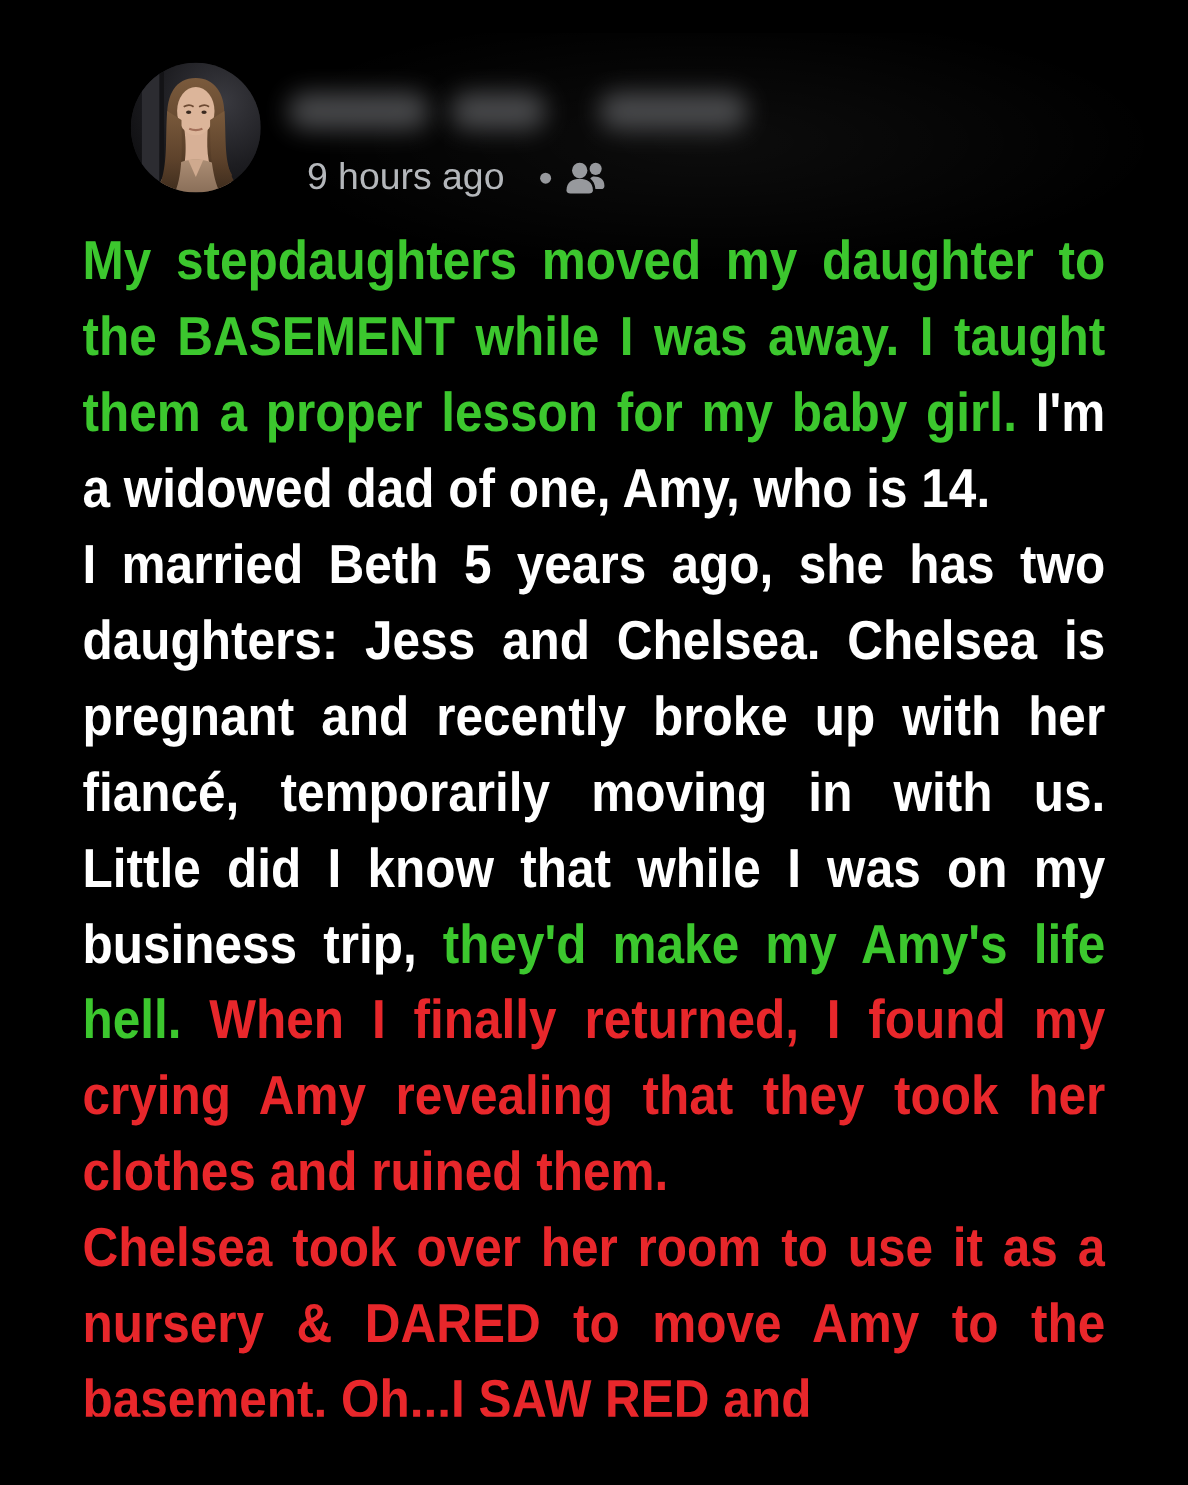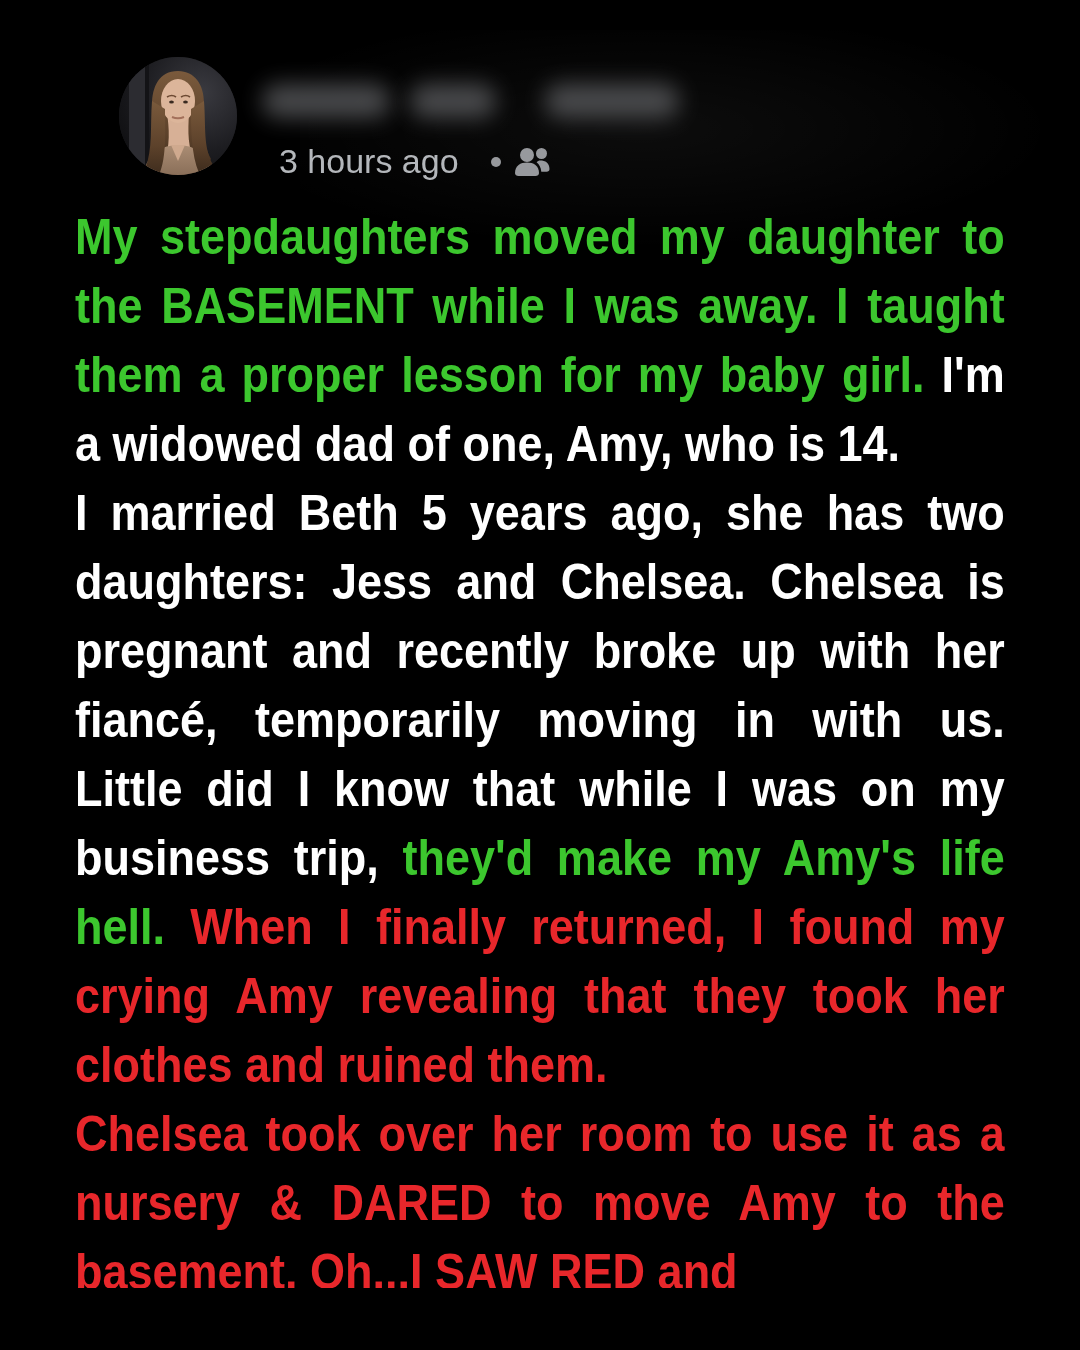--- a/index.html
+++ b/index.html
@@ -96,21 +96,21 @@
       <path d="M85 44 C87 70 84 90 94 108 L80 116 C72 98 72 70 72 52 Z" fill="url(#hair)"></path>
     </svg>
   </div>
 
   <div class="name-blur">
     <div class="name-blob blob1"></div>
     <div class="name-blob blob2"></div>
     <div class="name-blob blob3"></div>
   </div>
 
-  <div class="timestamp" style="color: rgb(180, 183, 187);">3 hours ago</div>
+  <div class="timestamp" style="color: rgb(180, 183, 187);">9 hours ago</div>
 
   <div class="dot-sep" style="background: rgb(151, 153, 157);"></div>
 
   <div class="friends">
     <svg viewBox="0 0 38 32">
       <circle cx="14" cy="9" r="7" fill="#97999D"></circle>
       <path d="M2 27 C2 19.5 7.5 16.5 14 16.5 C20.5 16.5 26 19.5 26 27 C26 29 24.5 30 22.5 30 L5.5 30 C3.5 30 2 29 2 27 Z" fill="#97999D"></path>
       <circle cx="28.5" cy="7.5" r="5.5" fill="#97999D"></circle>
       <path d="M27 14.5 C32.5 14.5 36.5 17 36.5 23 C36.5 24.8 35.3 25.8 33.6 25.8 L28.3 25.8 C28 21.5 26.2 18.3 23.6 16.2 C24.7 15.1 25.8 14.5 27 14.5 Z" fill="#97999D"></path>
     </svg>

